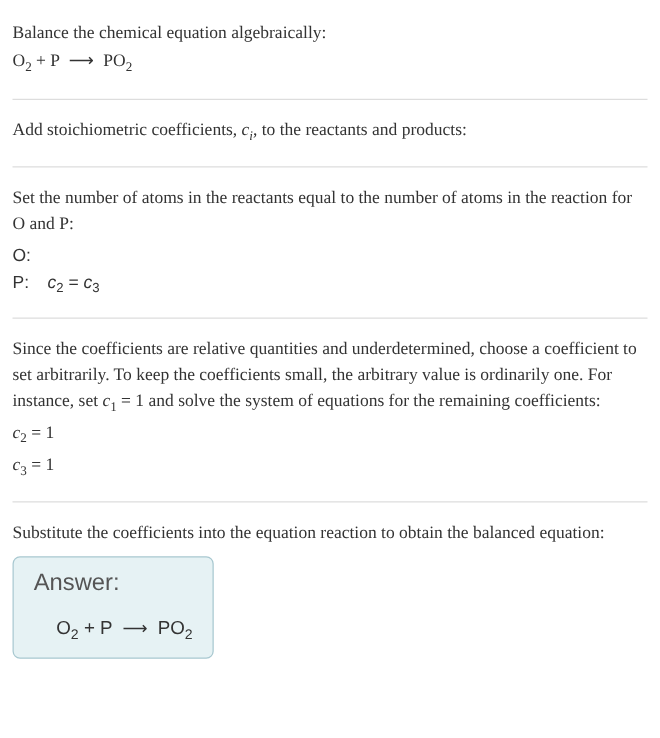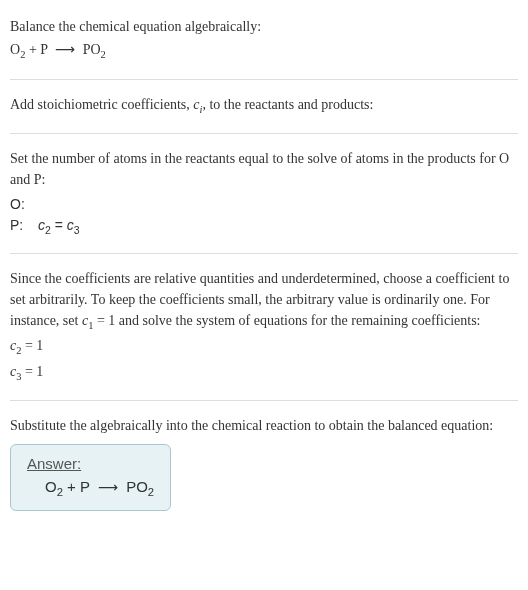--- a/index.html
+++ b/index.html
@@ -48,24 +48,23 @@
     }
     .answer-box {
       display: inline-block;
       background: #e6f2f4;
       border: 1px solid #a8c8d0;
       border-radius: 6px;
       padding: 10px 16px 12px 16px;
       margin-top: 6px;
     }
     .answer-box .label {
-      font-size: 15px;
+      font-size: 19px;
       color: #555;
-      margin-bottom: 6px;
-      text-decoration: underline;
+      margin-bottom: 16px;
     }
     .answer-box .equation {
       padding-left: 18px;
       font-size: 15px;
     }
     .italic {
       font-style: italic;
     }
   </style>
 </head>
@@ -78,21 +77,21 @@
 
 <hr class="divider">
 
 <div class="section">
   <div class="line">Add stoichiometric coefficients, <span class="italic">c<sub>i</sub></span>, to the reactants and products:</div>
 </div>
 
 <hr class="divider">
 
 <div class="section">
-  <div class="line">Set the number of atoms in the reactants equal to the solve of atoms in the products for O and P:</div>
+  <div class="line">Set the number of atoms in the reactants equal to the number of atoms in the reaction for O and P:</div>
   <div class="coef-table">
     <div class="row">
       <span class="element">O:</span>
     </div>
     <div class="row">
       <span class="element">P:</span>
       <span><span class="italic">c</span><sub>2</sub> = <span class="italic">c</span><sub>3</sub></span>
     </div>
   </div>
 </div>
@@ -101,18 +100,18 @@
 
 <div class="section">
   <div class="line">Since the coefficients are relative quantities and underdetermined, choose a coefficient to set arbitrarily. To keep the coefficients small, the arbitrary value is ordinarily one. For instance, set <span class="italic">c</span><sub>1</sub> = 1 and solve the system of equations for the remaining coefficients:</div>
   <div class="line"><span class="italic">c</span><sub>2</sub> = 1</div>
   <div class="line"><span class="italic">c</span><sub>3</sub> = 1</div>
 </div>
 
 <hr class="divider">
 
 <div class="section">
-  <div class="line">Substitute the algebraically into the chemical reaction to obtain the balanced equation:</div>
+  <div class="line">Substitute the coefficients into the equation reaction to obtain the balanced equation:</div>
   <div class="answer-box">
     <div class="label">Answer:</div>
     <div class="equation">O<sub>2</sub> + P <span class="arrow">⟶</span> PO<sub>2</sub></div>
   </div>
 </div>
 
 </body></html>

